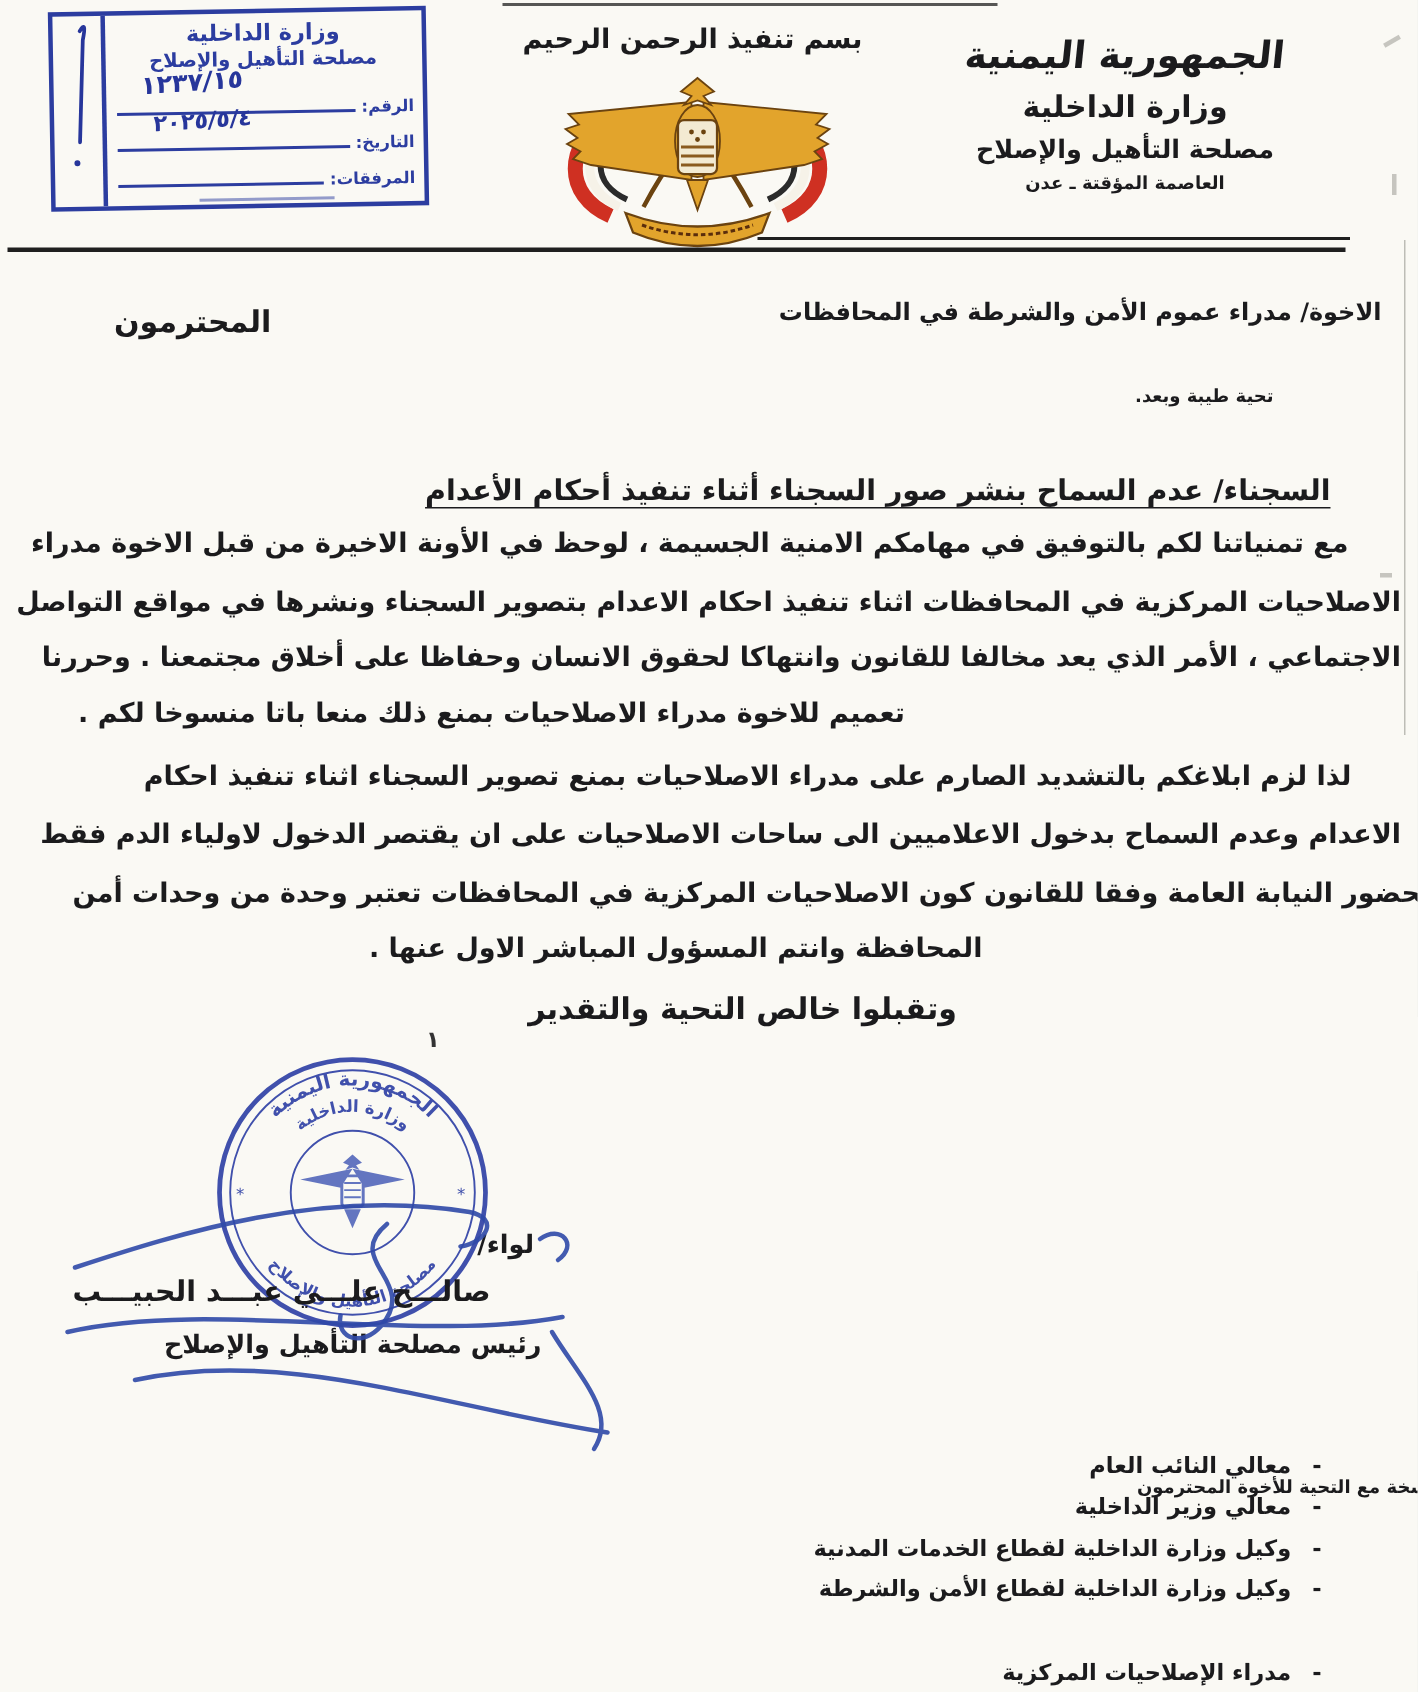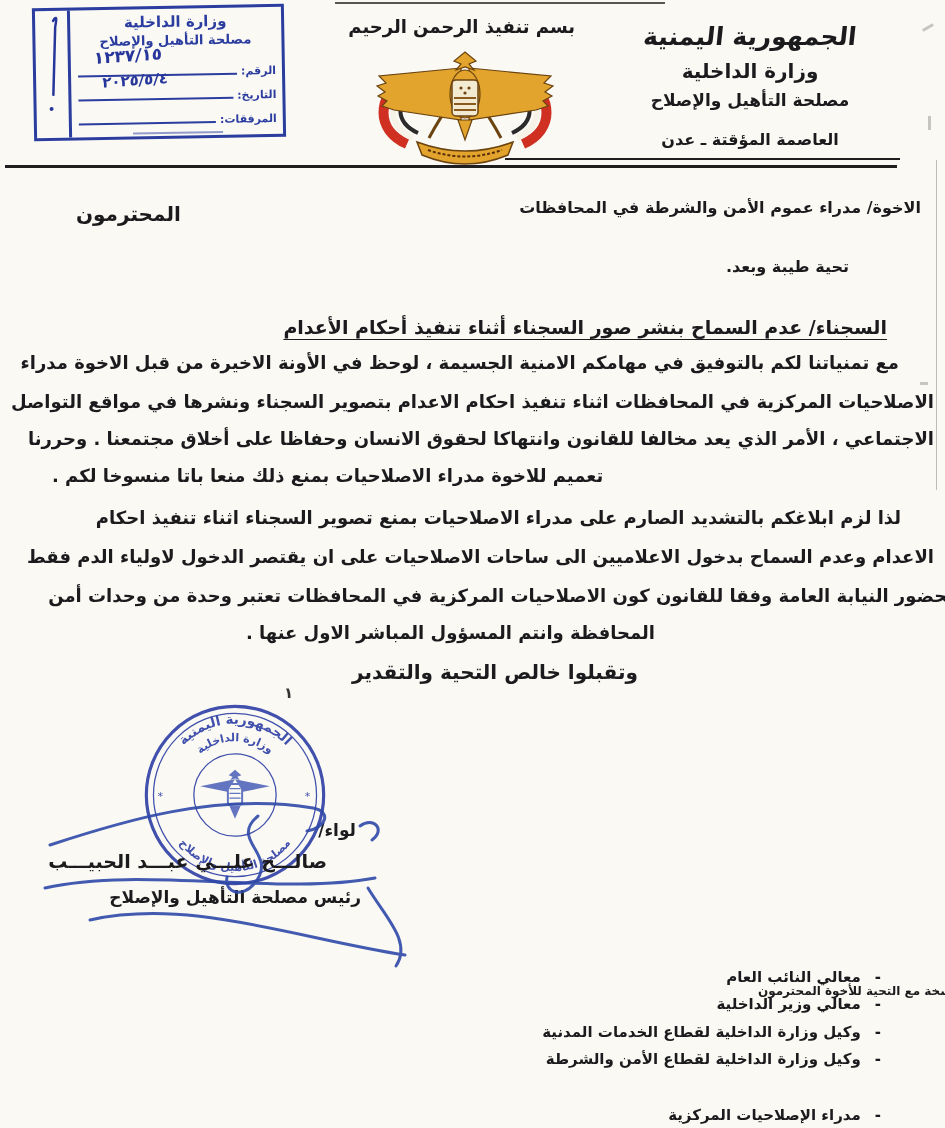--- a/index.html
+++ b/index.html
@@ -101,28 +101,28 @@
     <path d="M93,74 l7,20 7,-20 z" fill="#e2a42c" stroke="#6b4310" stroke-width="1.2"></path>
 
     <path d="M52,96 Q100,114 148,96 l-5,13 Q100,127 57,109 z" fill="#e2a42c" stroke="#6b4310" stroke-width="1.5"></path>
     <path d="M63,104 Q100,117 137,104" fill="none" stroke="#5a2d0c" stroke-width="2" stroke-dasharray="3,2"></path>
   </svg>
 
   <div id="hdr-right" class="abs">
     <div style="font-size:25px;transform:skewX(-6deg);">الجمهورية اليمنية</div>
     <div style="font-size:20px;margin-top:8px;">وزارة الداخلية</div>
     <div style="font-size:17px;margin-top:7px;">مصلحة التأهيل والإصلاح</div>
-    <div style="font-size:16px;margin-top:20px;">العاصمة المؤقتة ـ عدن</div>
+    <div style="font-size:12px;margin-top:5px;">العاصمة المؤقتة ـ عدن</div>
   </div>
   <div class="abs rule" style="left:505px;top:158px;width:395px;height:2px;"></div>
   <div class="abs rule" style="left:5px;top:165px;width:892px;height:3px;"></div>
 
   <div class="abs ar" style="right:68px;top:198px;font-size:16px;">الاخوة/ مدراء عموم الأمن والشرطة في المحافظات</div>
   <div class="abs ar" style="left:76px;top:202px;font-size:20px;">المحترمون</div>
-  <div class="abs ar" style="right:140px;top:257px;font-size:16px;">تحية طيبة وبعد.</div>
+  <div class="abs ar" style="right:140px;top:257px;font-size:12px;">تحية طيبة وبعد.</div>
 
   <div class="abs ar" style="right:102px;top:316px;font-size:19px;text-decoration:underline;text-underline-offset:5px;">السجناء/ عدم السماح بنشر صور السجناء أثناء تنفيذ أحكام الأعدام</div>
 
   <div class="abs ar" style="right:90px;top:352px;font-size:18px;">مع تمنياتنا لكم بالتوفيق في مهامكم الامنية الجسيمة ، لوحظ في الأونة الاخيرة من قبل الاخوة مدراء</div>
   <div class="abs ar" style="right:55px;top:391px;font-size:18px;">الاصلاحيات المركزية في المحافظات اثناء تنفيذ احكام الاعدام بتصوير السجناء ونشرها في مواقع التواصل</div>
   <div class="abs ar" style="right:55px;top:428px;font-size:18px;">الاجتماعي ، الأمر الذي يعد مخالفا للقانون وانتهاكا لحقوق الانسان وحفاظا على أخلاق مجتمعنا . وحررنا</div>
   <div class="abs ar" style="left:52px;top:465px;font-size:18px;">تعميم للاخوة مدراء الاصلاحيات بمنع ذلك منعا باتا منسوخا لكم .</div>
 
   <div class="abs ar" style="right:88px;top:507px;font-size:18px;">لذا لزم ابلاغكم بالتشديد الصارم على مدراء الاصلاحيات بمنع تصوير السجناء اثناء تنفيذ احكام</div>
   <div class="abs ar" style="right:55px;top:546px;font-size:18px;">الاعدام وعدم السماح بدخول الاعلاميين الى ساحات الاصلاحيات على ان يقتصر الدخول لاولياء الدم فقط</div>

